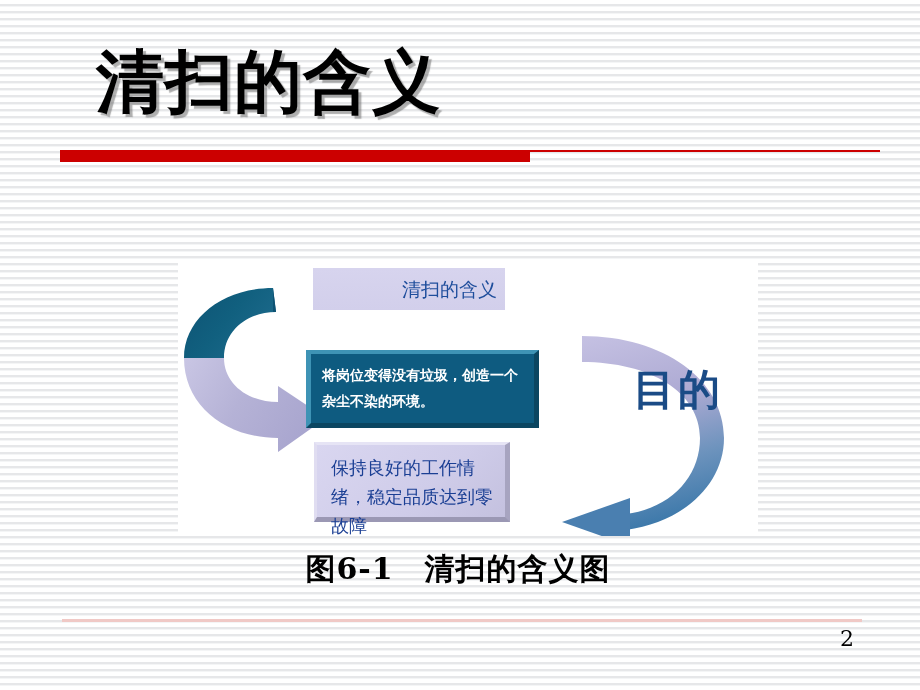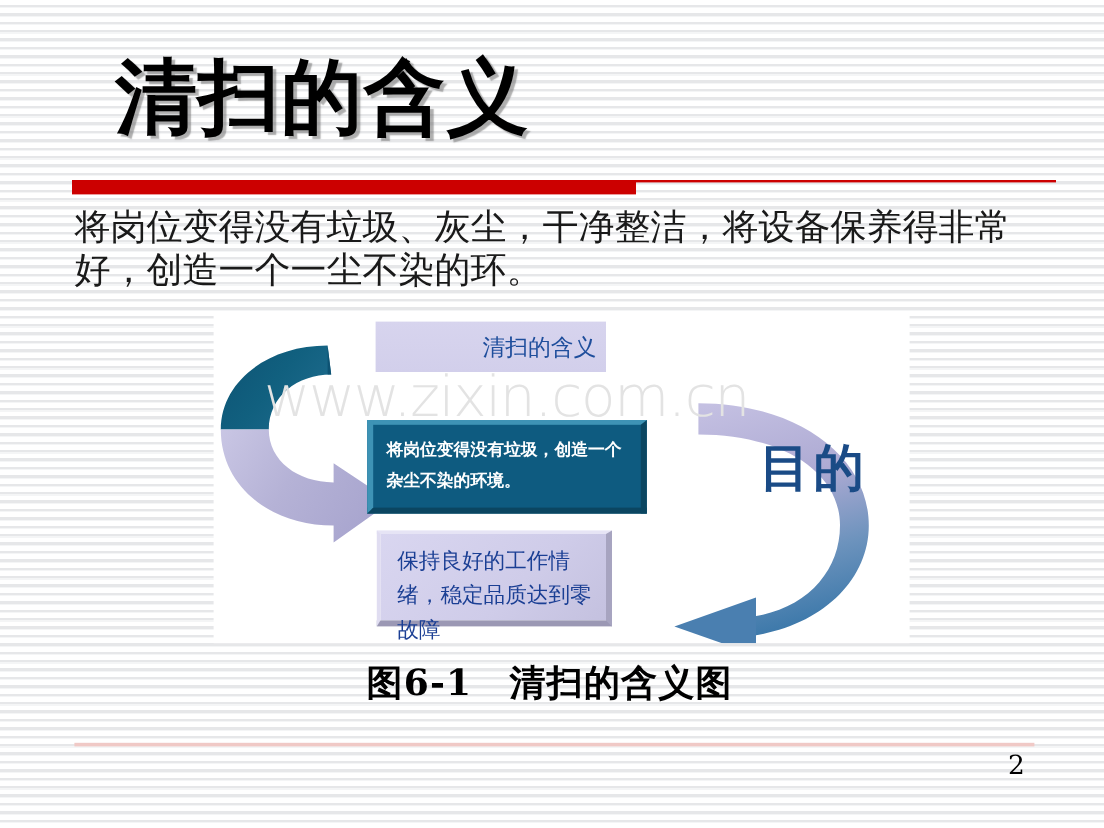--- a/index.html
+++ b/index.html
@@ -256,21 +256,20 @@
 
 <div id="slide">
 
   <div id="title">清扫的含义</div>
 
   <div id="rule-wrap">
     <div id="rule-thin"></div>
     <div id="rule-thick"></div>
   </div>
 
-  <div id="body-text">将岗位变得没有垃圾、灰尘，干净整洁，将设备保养得非常好，创造一个一尘不染的环。</div>
 
   <div id="figure-panel">
 
     <svg id="arrow-svg" viewBox="0 0 580 274" xmlns="http://www.w3.org/2000/svg">
       <defs>
         <linearGradient id="gradLeftDark" x1="0" y1="0" x2="1" y2="0.6">
           <stop offset="0%" stop-color="#0d5273"></stop>
           <stop offset="55%" stop-color="#11607f"></stop>
           <stop offset="100%" stop-color="#1d6a8c"></stop>
         </linearGradient>
@@ -297,21 +296,20 @@
       <path d="M 408,78 L 408,118 C 470,118 506,144 506,176 C 506,208 470,234 408,234
                L 408,250 L 352,210 L 408,172 L 408,188 C 440,188 462,182 462,176
                C 462,170 440,162 408,160 L 408,198 L 352,160 L 408,122 Z" fill="none"></path>
       <path d="M 404,74 C 486,74 546,118 546,176 C 546,222 506,260 448,268
                L 448,252 C 494,246 522,214 522,176 C 522,130 472,100 404,100 Z" fill="url(#gradRight)"></path>
       <path d="M 404,74 L 404,100 L 404,74 Z" fill="#c4c0e2"></path>
       <path d="M 452,236 L 452,284 L 384,260 L 452,236 Z" fill="#4a7fb0"></path>
       <path d="M 404,74 C 470,74 518,106 518,148 L 492,148 C 492,116 458,96 404,96 Z" fill="url(#gradRight)" opacity="0.0"></path>
     </svg>
 
-    <div id="watermark">www.zixin.com.cn</div>
 
     <div id="box-top">
       <span class="boxlabel">清扫的含义</span>
     </div>
 
     <div id="box-center">
       <span class="boxlabel">将岗位变得没有垃圾，创造一个杂尘不染的环境。</span>
     </div>
 
     <div id="box-bottom">

